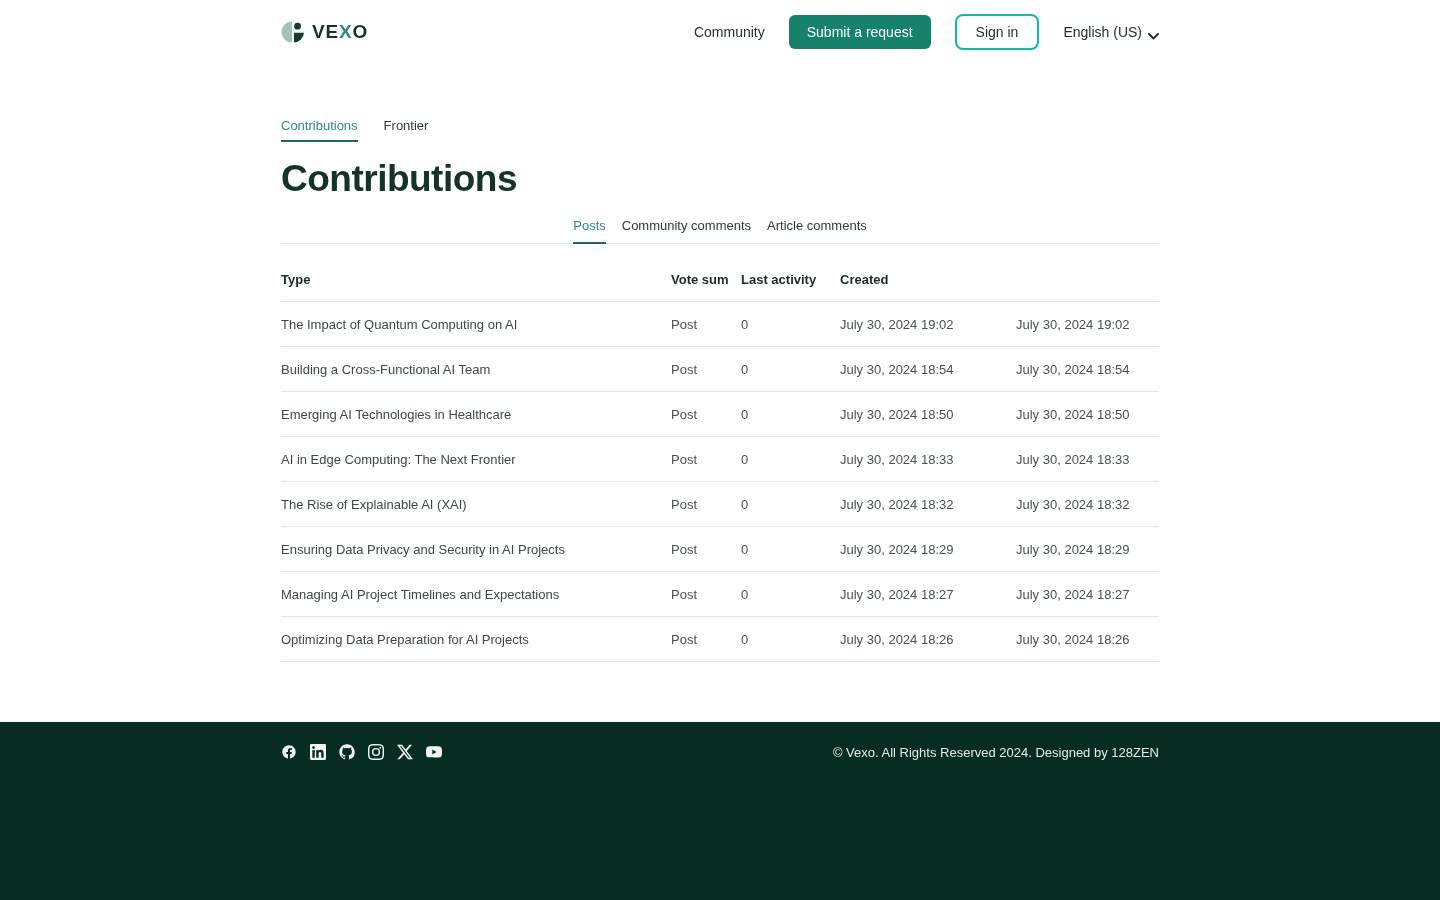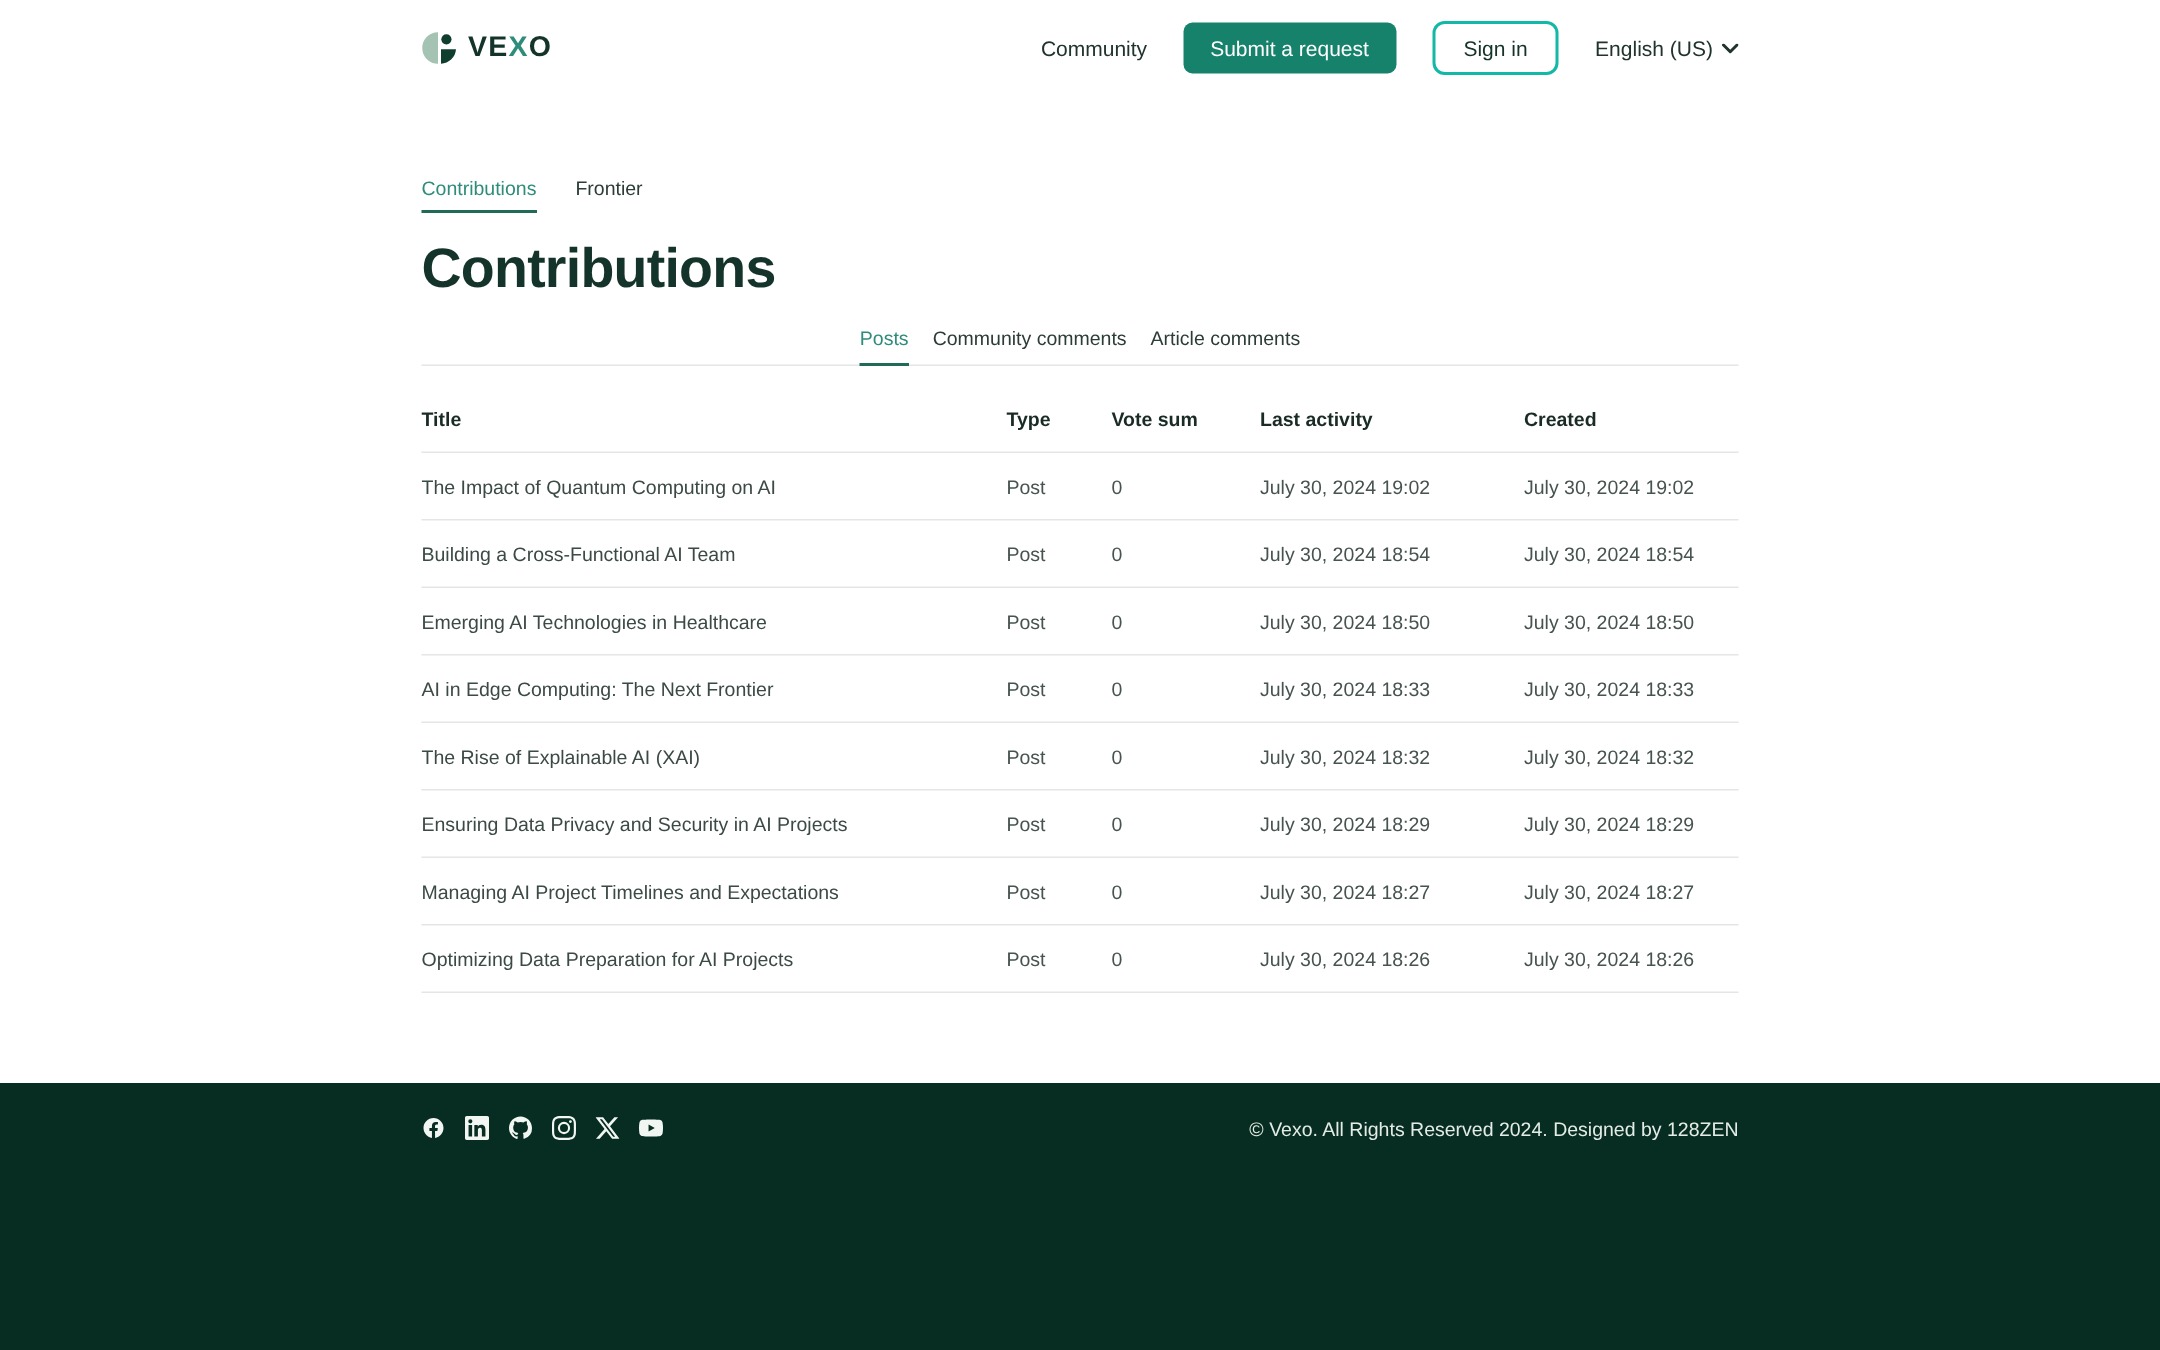--- a/index.html
+++ b/index.html
@@ -40,21 +40,21 @@
   .btn-outline {
     background: #ffffff;
     color: #14332a;
     border: 2px solid #14b8a6;
     font-family: inherit;
     font-size: 14px;
     padding: 8px 19px;
     border-radius: 8px;
     cursor: pointer;
   }
-  .lang-select { display: flex; align-items: center; gap: 6px; font-size: 14px; color: #20332d; cursor: pointer; }
+  .lang-select { display: flex; align-items: flex-end; gap: 6px; font-size: 14px; color: #20332d; cursor: pointer; }
 
   
   .main { flex: 0 0 auto; }
   .top-tabs { margin-top: 54px; display: flex; gap: 26px; }
   .tab {
     font-size: 13px;
     color: #2c3c36;
     padding-bottom: 7px;
     border-bottom: 2px solid transparent;
     cursor: pointer;
@@ -159,21 +159,20 @@
     <h1 class="page-title">Contributions</h1>
 
     <div class="sub-tabs">
       <span class="sub-tab active">Posts</span>
       <span class="sub-tab">Community comments</span>
       <span class="sub-tab">Article comments</span>
     </div>
 
     <div class="table">
       <div class="trow thead">
-        <div class="cell">Title</div>
         <div class="cell">Type</div>
         <div class="cell">Vote sum</div>
         <div class="cell">Last activity</div>
         <div class="cell">Created</div>
       </div>
       <div>
   <div class="trow tbody-row">
     <div class="cell c-title"><a>The Impact of Quantum Computing on AI</a></div>
     <div class="cell c-type">Post</div>
     <div class="cell c-vote">0</div>

